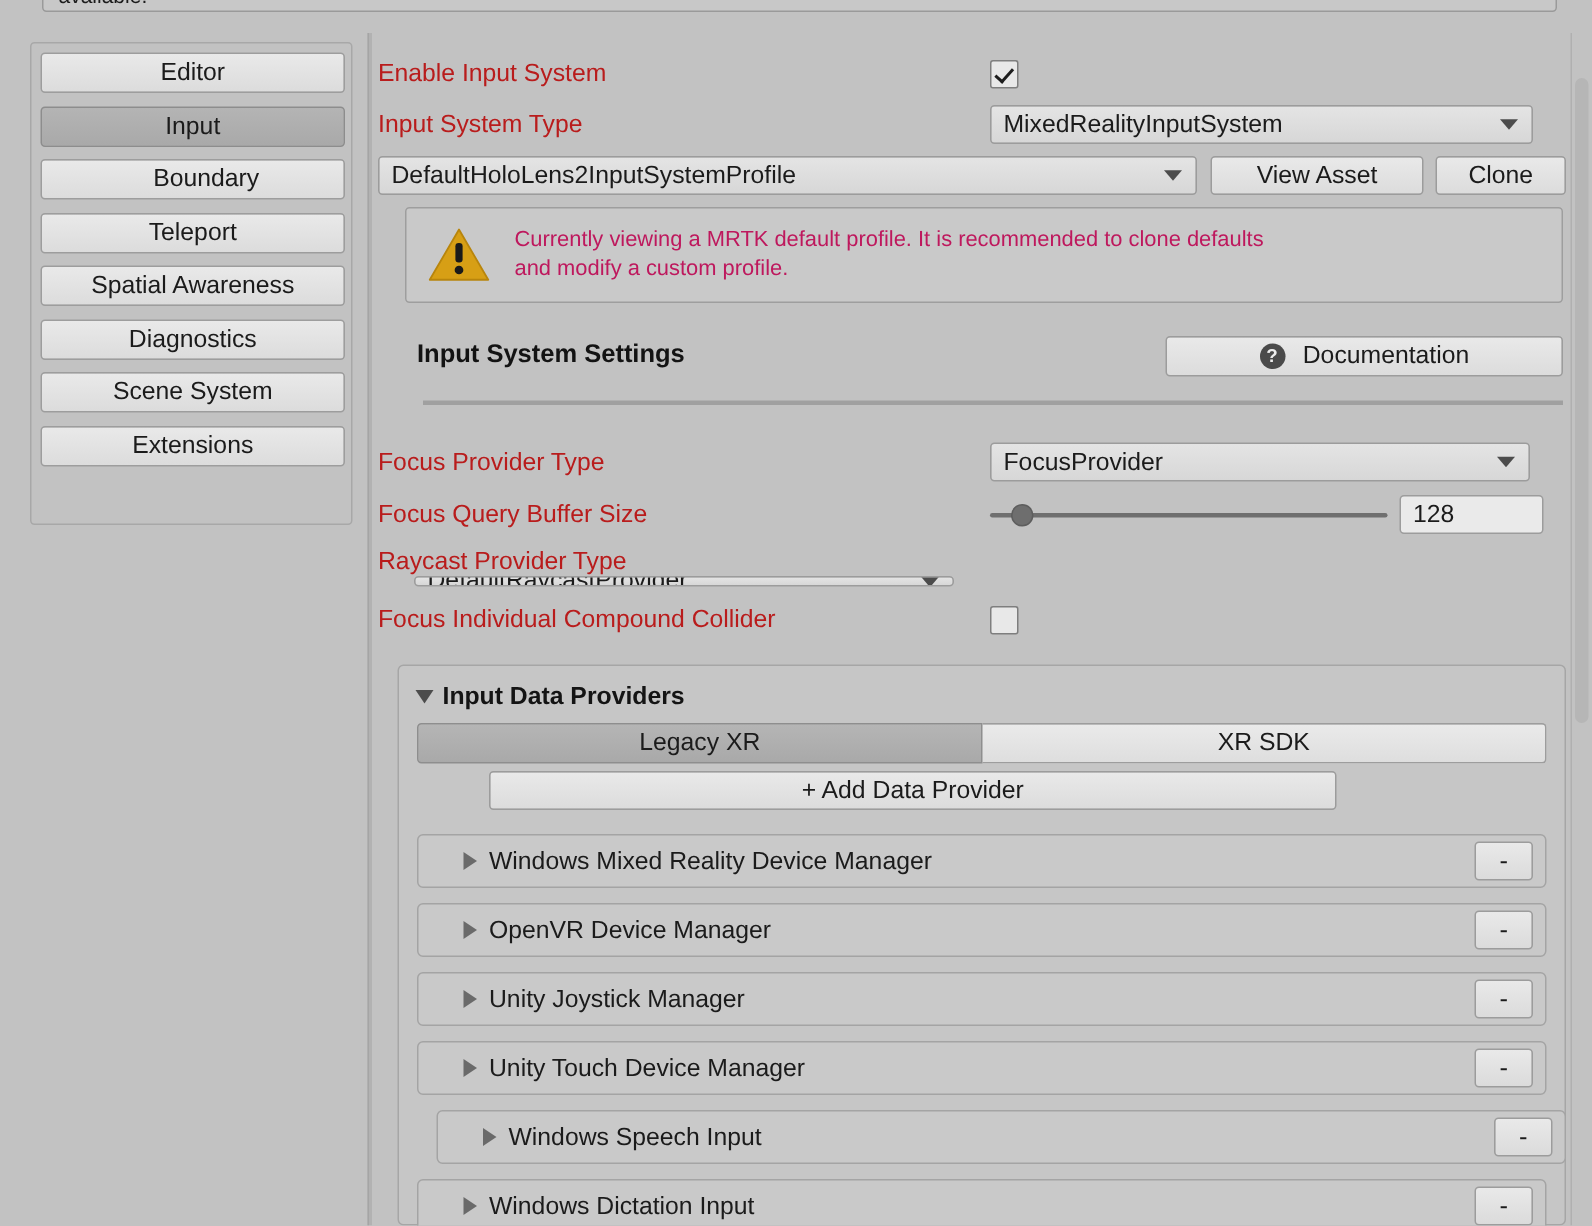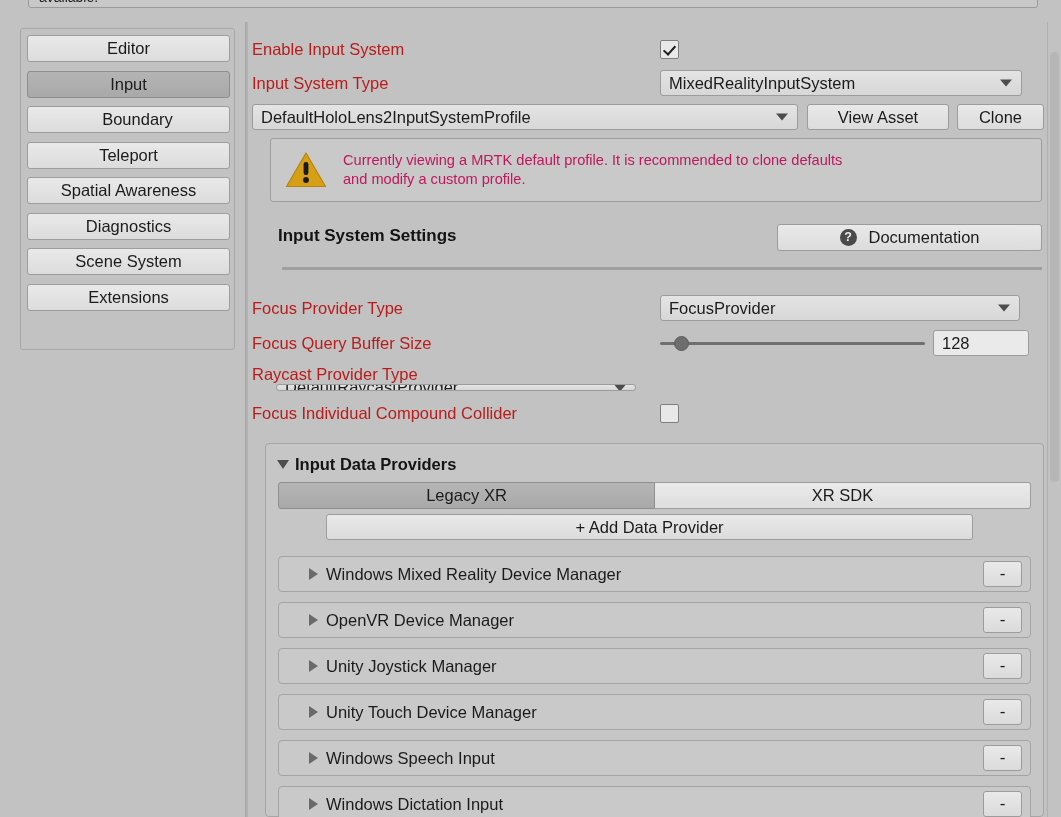--- a/index.html
+++ b/index.html
@@ -350,21 +350,21 @@
   .u-tab:last-child { border-radius: 0 3px 3px 0; border-left: none; }
   .u-tab.active {
     background: linear-gradient(#b5b5b5, #a9a9a9);
     border-color: #8e8e8e;
   }
 
   #add-provider-btn {
     position: absolute;
     left: 60px;
     top: 70px;
-    width: 647px;
+    width: 565px;
     height: 26px;
   }
 
   .provider-row {
     position: absolute;
     left: 12px;
     width: 753px;
     height: 36px;
     box-sizing: border-box;
     background: #c9c9c9;
@@ -573,21 +573,21 @@
     </div>
 
     <div class="provider-row" style="top:250px;">
       <div class="p-foldout">
         <span class="tri-right"></span>
         <span class="p-name">Unity Touch Device Manager</span>
       </div>
       <div class="p-remove">-</div>
     </div>
 
-    <div class="provider-row" style="top:296px;">
+    <div class="provider-row" style="top:296px;margin-left:13px;">
       <div class="p-foldout">
         <span class="tri-right"></span>
         <span class="p-name">Windows Speech Input</span>
       </div>
       <div class="p-remove">-</div>
     </div>
 
     <div class="provider-row" style="top:342px;">
       <div class="p-foldout">
         <span class="tri-right"></span>

